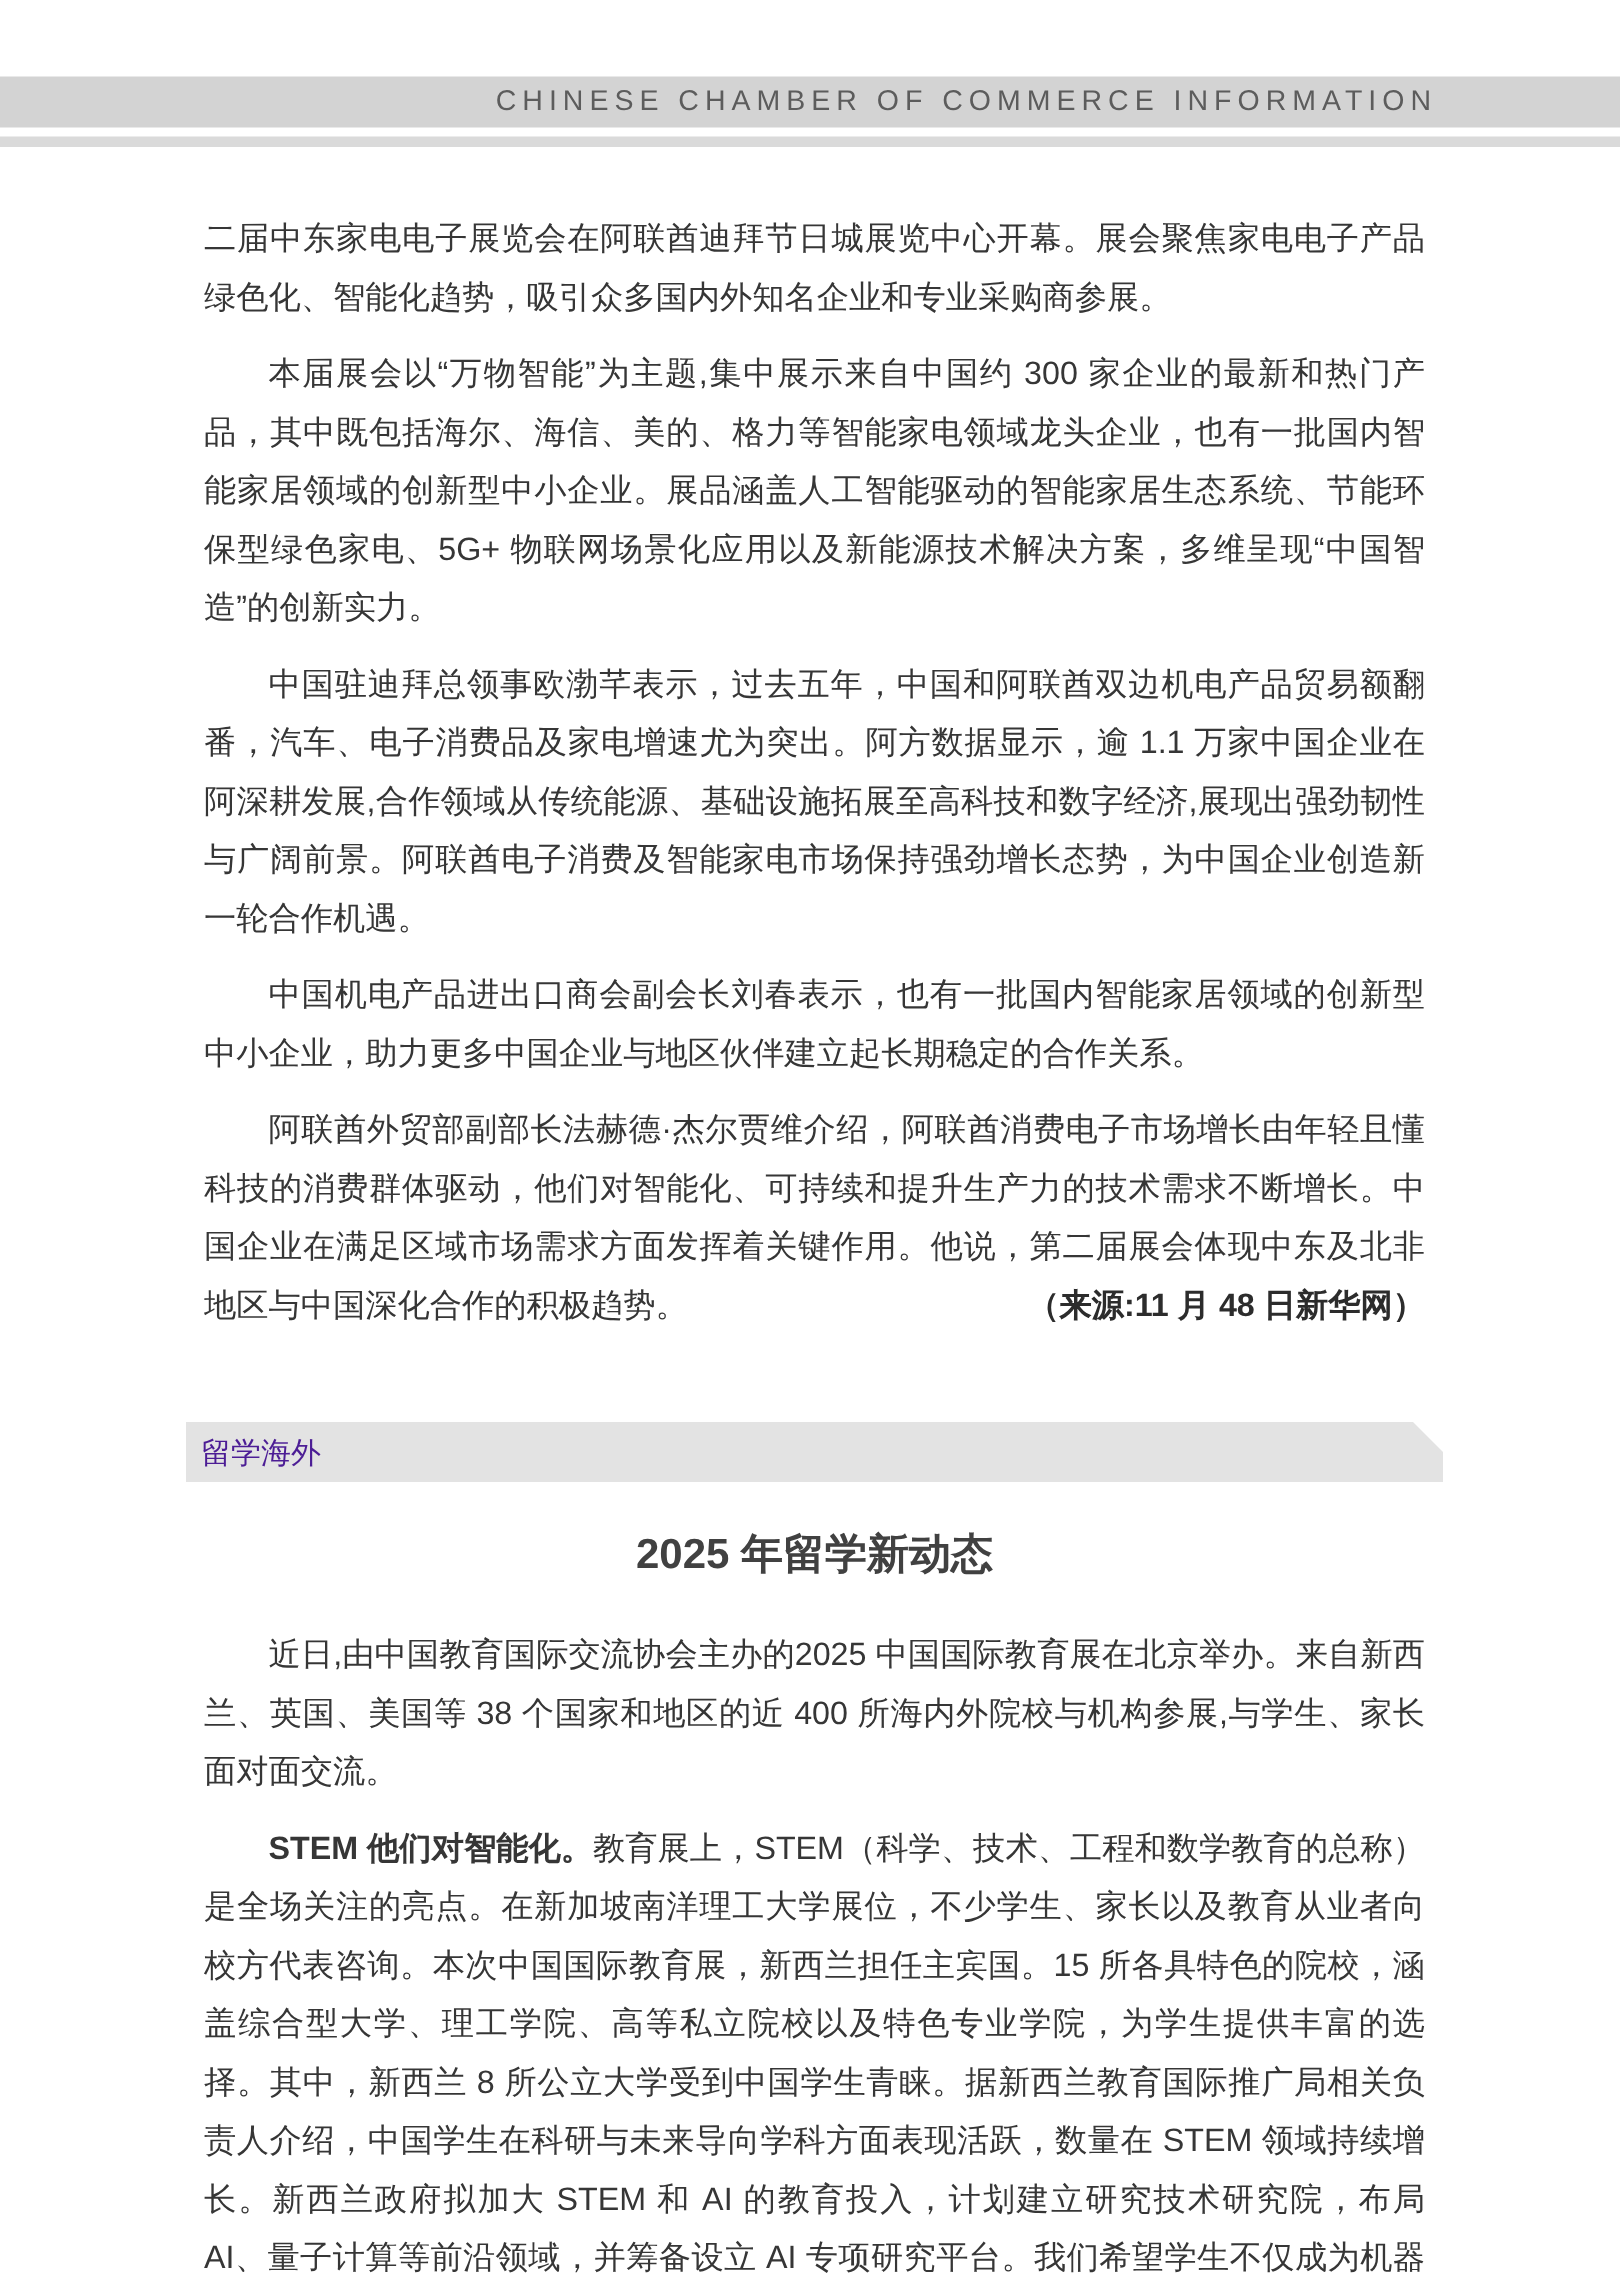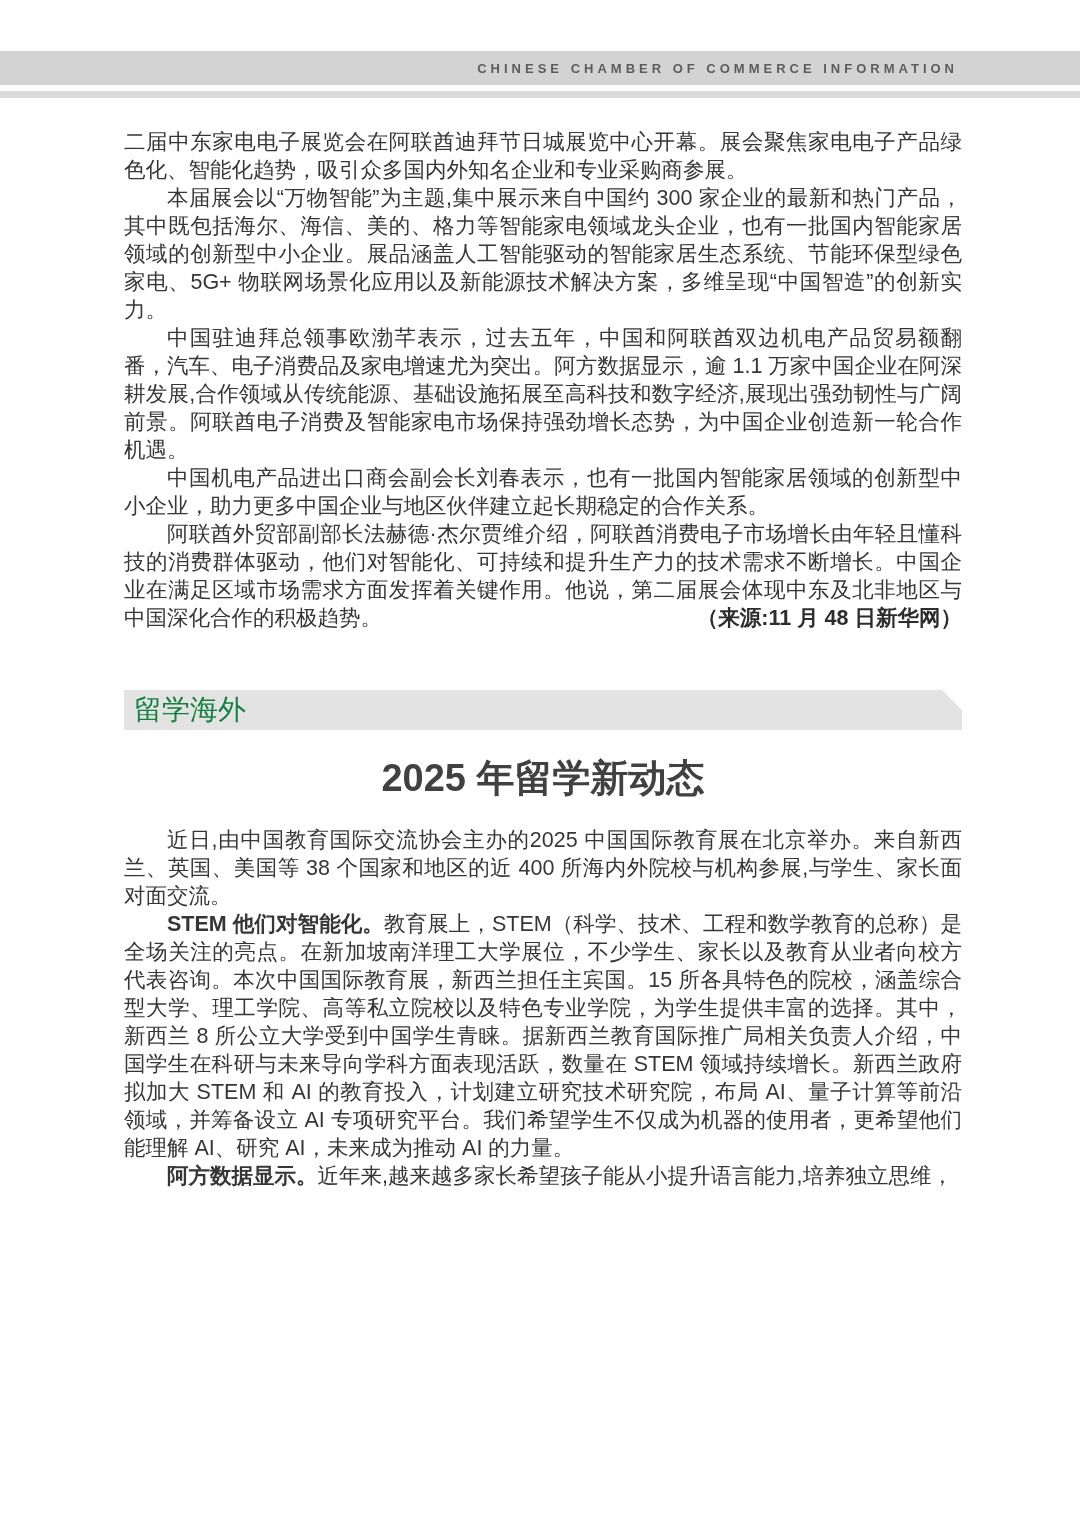--- a/index.html
+++ b/index.html
@@ -23,44 +23,44 @@
     width: 100%;
     height: 34px;
     background: #d3d3d3;
     display: flex;
     align-items: center;
     justify-content: flex-end;
     box-sizing: border-box;
     padding-right: 122px;
   }
   .header-title {
-    font-size: 13px;
-    font-weight: bold;
+    font-size: 19px;
+    font-weight: normal;
     letter-spacing: 4px;
     color: #5c5c5c;
   }
   .band2 {
     position: absolute;
     top: 91px;
     left: 0;
     width: 100%;
     height: 7px;
     background: #dadada;
   }
   
   .content {
     position: absolute;
     top: 128px;
     left: 124px;
     width: 838px;
   }
   .para {
-    margin: 0;
+    margin: 12px;
     font-size: 21.5px;
-    line-height: 28px;
+    line-height: 39px;
     color: #363636;
     text-align: justify;
     text-indent: 2em;
   }
   .para.no-indent { text-indent: 0; }
   .lead { font-weight: bold; }
   .source {
     float: right;
     font-weight: bold;
     color: #2c2c2c;
@@ -69,29 +69,29 @@
   .banner {
     margin-top: 58px;
     height: 40px;
     background: #e3e3e3;
     clip-path: polygon(0 0, calc(100% - 20px) 0, 100% 20px, 100% 100%, 0 100%);
     display: flex;
     align-items: center;
   }
   .banner-text {
     font-family: "Liberation Serif", serif;
-    font-size: 28px;
-    color: #15803d;
+    font-size: 20px;
+    color: #4c1d95;
     padding-left: 10px;
   }
   
   .article-title {
     margin: 26px 0 0 0;
     text-align: center;
-    font-size: 38px;
+    font-size: 28px;
     font-weight: bold;
     color: #414141;
     line-height: 44px;
   }
   .article2 { margin-top: 26px; }
   
   .page-number {
     position: absolute;
     top: 1455px;
     left: 0;

